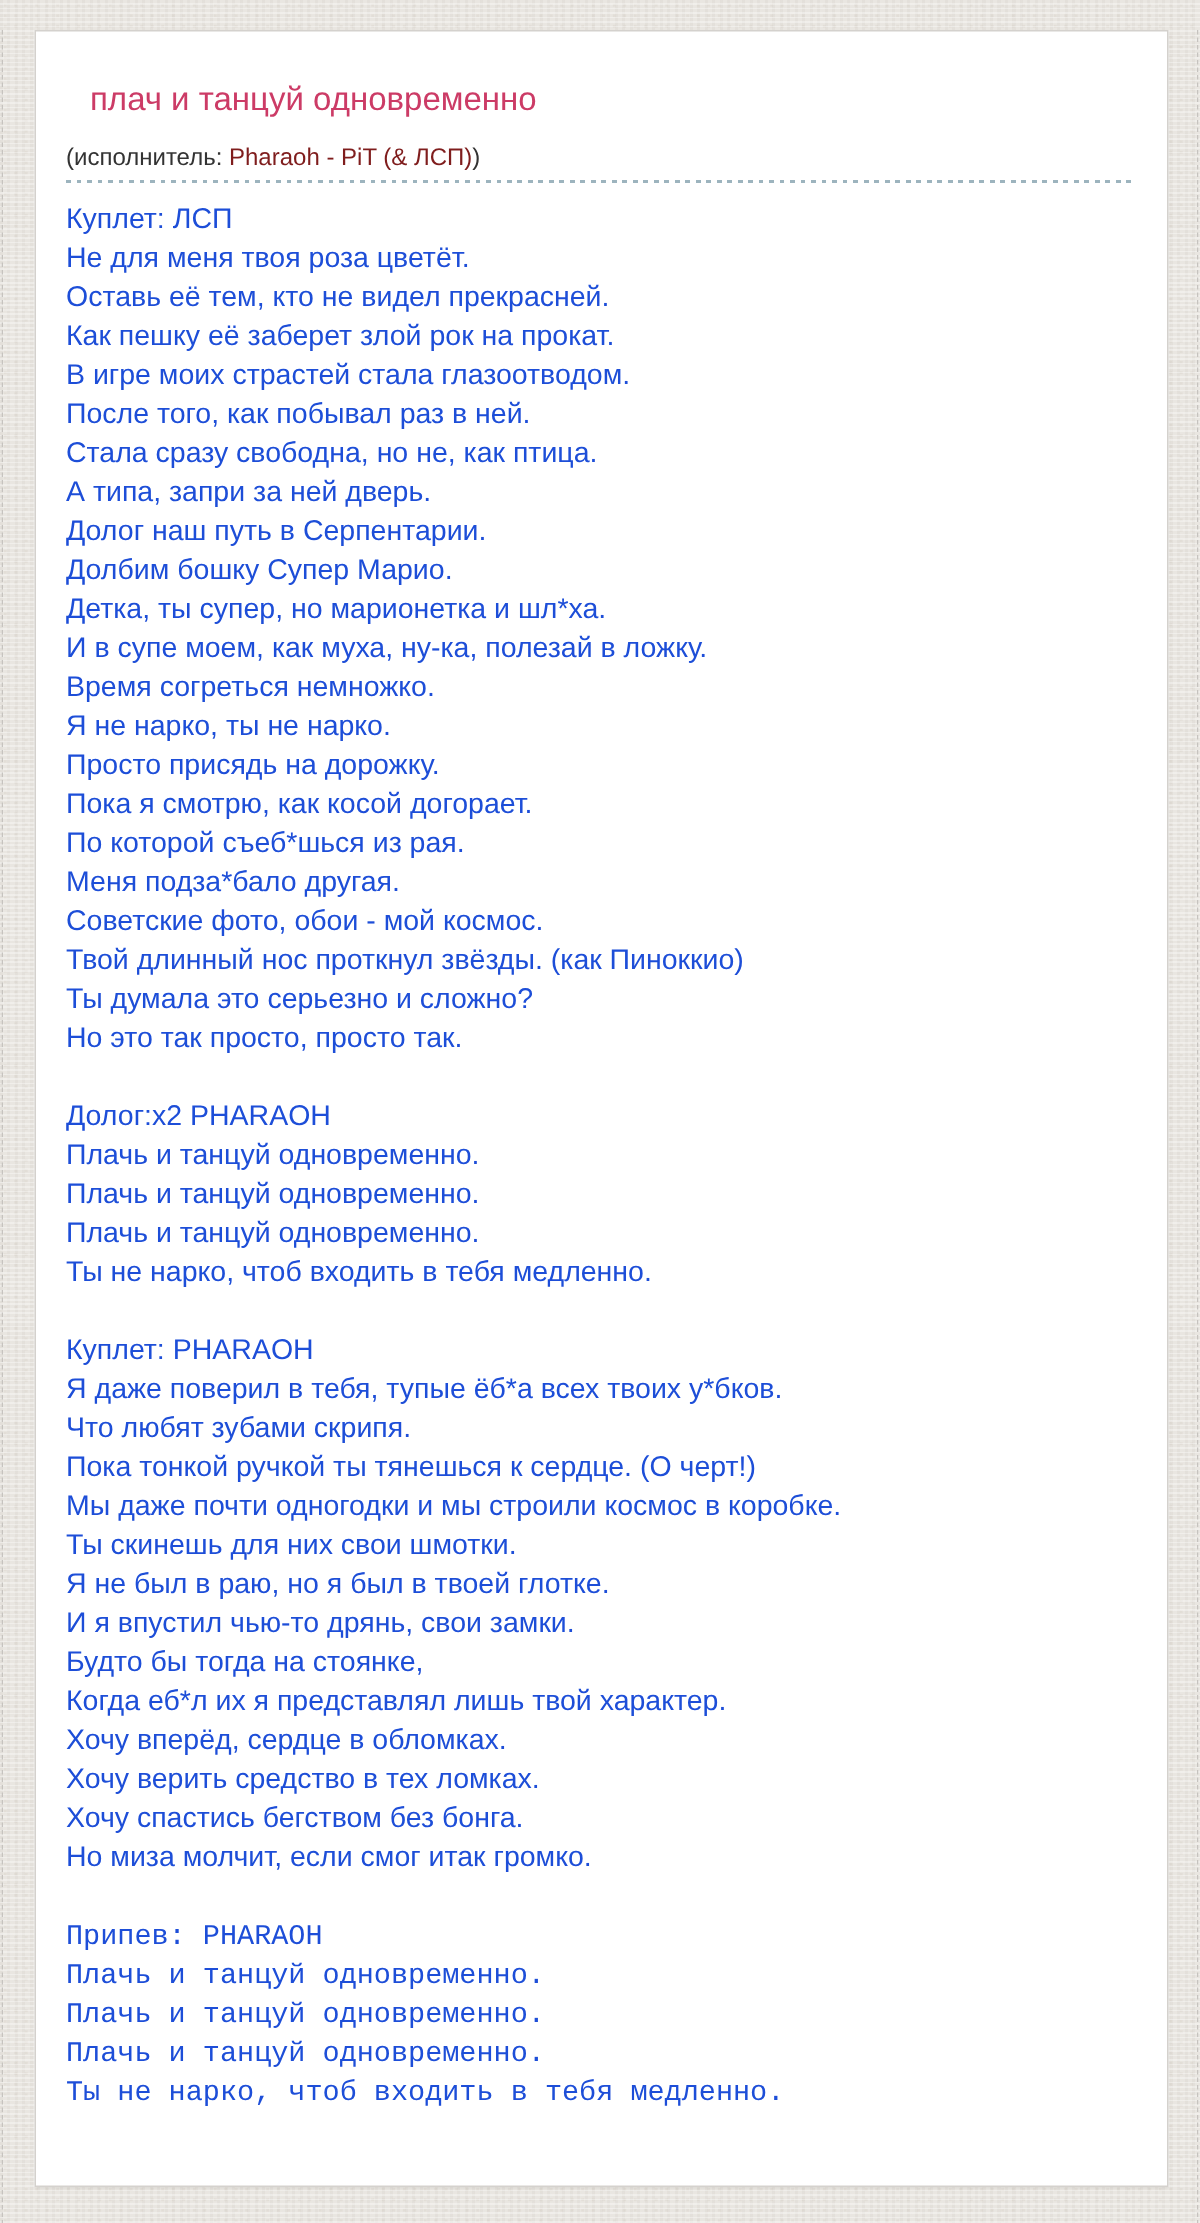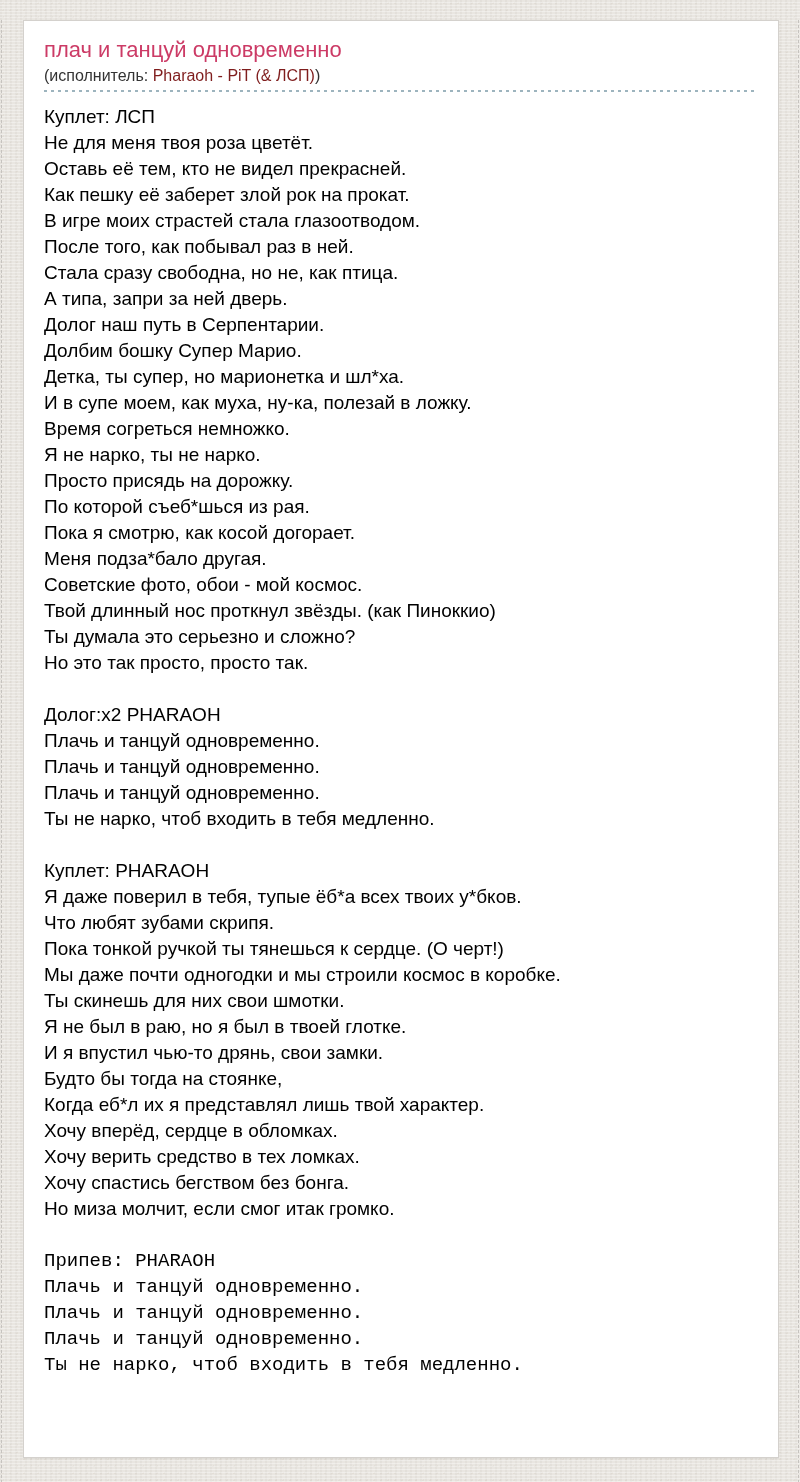--- a/index.html
+++ b/index.html
@@ -33,21 +33,21 @@
     position: relative;
     margin: 20px auto 0 21px;
     width: 756px;
     min-height: 1438px;
     background: #ffffff;
     border: 1px solid #d4d1cd;
     box-shadow: 0 1px 2px rgba(0,0,0,0.06);
     padding: 16px 20px 24px 20px;
   }
   h1.song-title {
-    margin: 0;
+    margin: 16px;
     font-size: 22px;
     line-height: 26px;
     font-weight: normal;
     color: #cc3b66;
   }
   .artist-line {
     margin-top: 2px;
     font-size: 16px;
     line-height: 22px;
     color: #333333;
@@ -59,21 +59,21 @@
   }
   .separator {
     margin-top: 3px;
     height: 2px;
     background-image: repeating-linear-gradient(to right, #9db4be 0 3px, rgba(0,0,0,0) 3px 7px);
   }
   .lyrics {
     margin-top: 12px;
     font-size: 19px;
     line-height: 26px;
-    color: #000000;
+    color: #1d4ed8;
   }
   .lyrics-block {
     margin: 0 0 26px 0;
   }
   .lyrics-block:last-child {
     margin-bottom: 0;
     font-family: Liberation Mono, monospace;
   }
   .lyrics-line {
     min-height: 26px;
@@ -104,22 +104,22 @@
           <div class="lyrics-line">После того, как побывал раз в ней.</div>
           <div class="lyrics-line">Стала сразу свободна, но не, как птица.</div>
           <div class="lyrics-line">А типа, запри за ней дверь.</div>
           <div class="lyrics-line">Долог наш путь в Серпентарии.</div>
           <div class="lyrics-line">Долбим бошку Супер Марио.</div>
           <div class="lyrics-line">Детка, ты супер, но марионетка и шл*ха.</div>
           <div class="lyrics-line">И в супе моем, как муха, ну-ка, полезай в ложку.</div>
           <div class="lyrics-line">Время согреться немножко.</div>
           <div class="lyrics-line">Я не нарко, ты не нарко.</div>
           <div class="lyrics-line">Просто присядь на дорожку.</div>
+          <div class="lyrics-line">Пока я смотрю, как косой догорает.</div>
           <div class="lyrics-line">По которой съеб*шься из рая.</div>
-          <div class="lyrics-line">Пока я смотрю, как косой догорает.</div>
           <div class="lyrics-line">Меня подза*бало другая.</div>
           <div class="lyrics-line">Советские фото, обои - мой космос.</div>
           <div class="lyrics-line">Твой длинный нос проткнул звёзды. (как Пиноккио)</div>
           <div class="lyrics-line">Ты думала это серьезно и сложно?</div>
           <div class="lyrics-line">Но это так просто, просто так.</div>
         </div>
         <div class="lyrics-block">
           <div class="lyrics-line">Долог:x2 PHARAOH</div>
           <div class="lyrics-line">Плачь и танцуй одновременно.</div>
           <div class="lyrics-line">Плачь и танцуй одновременно.</div>

